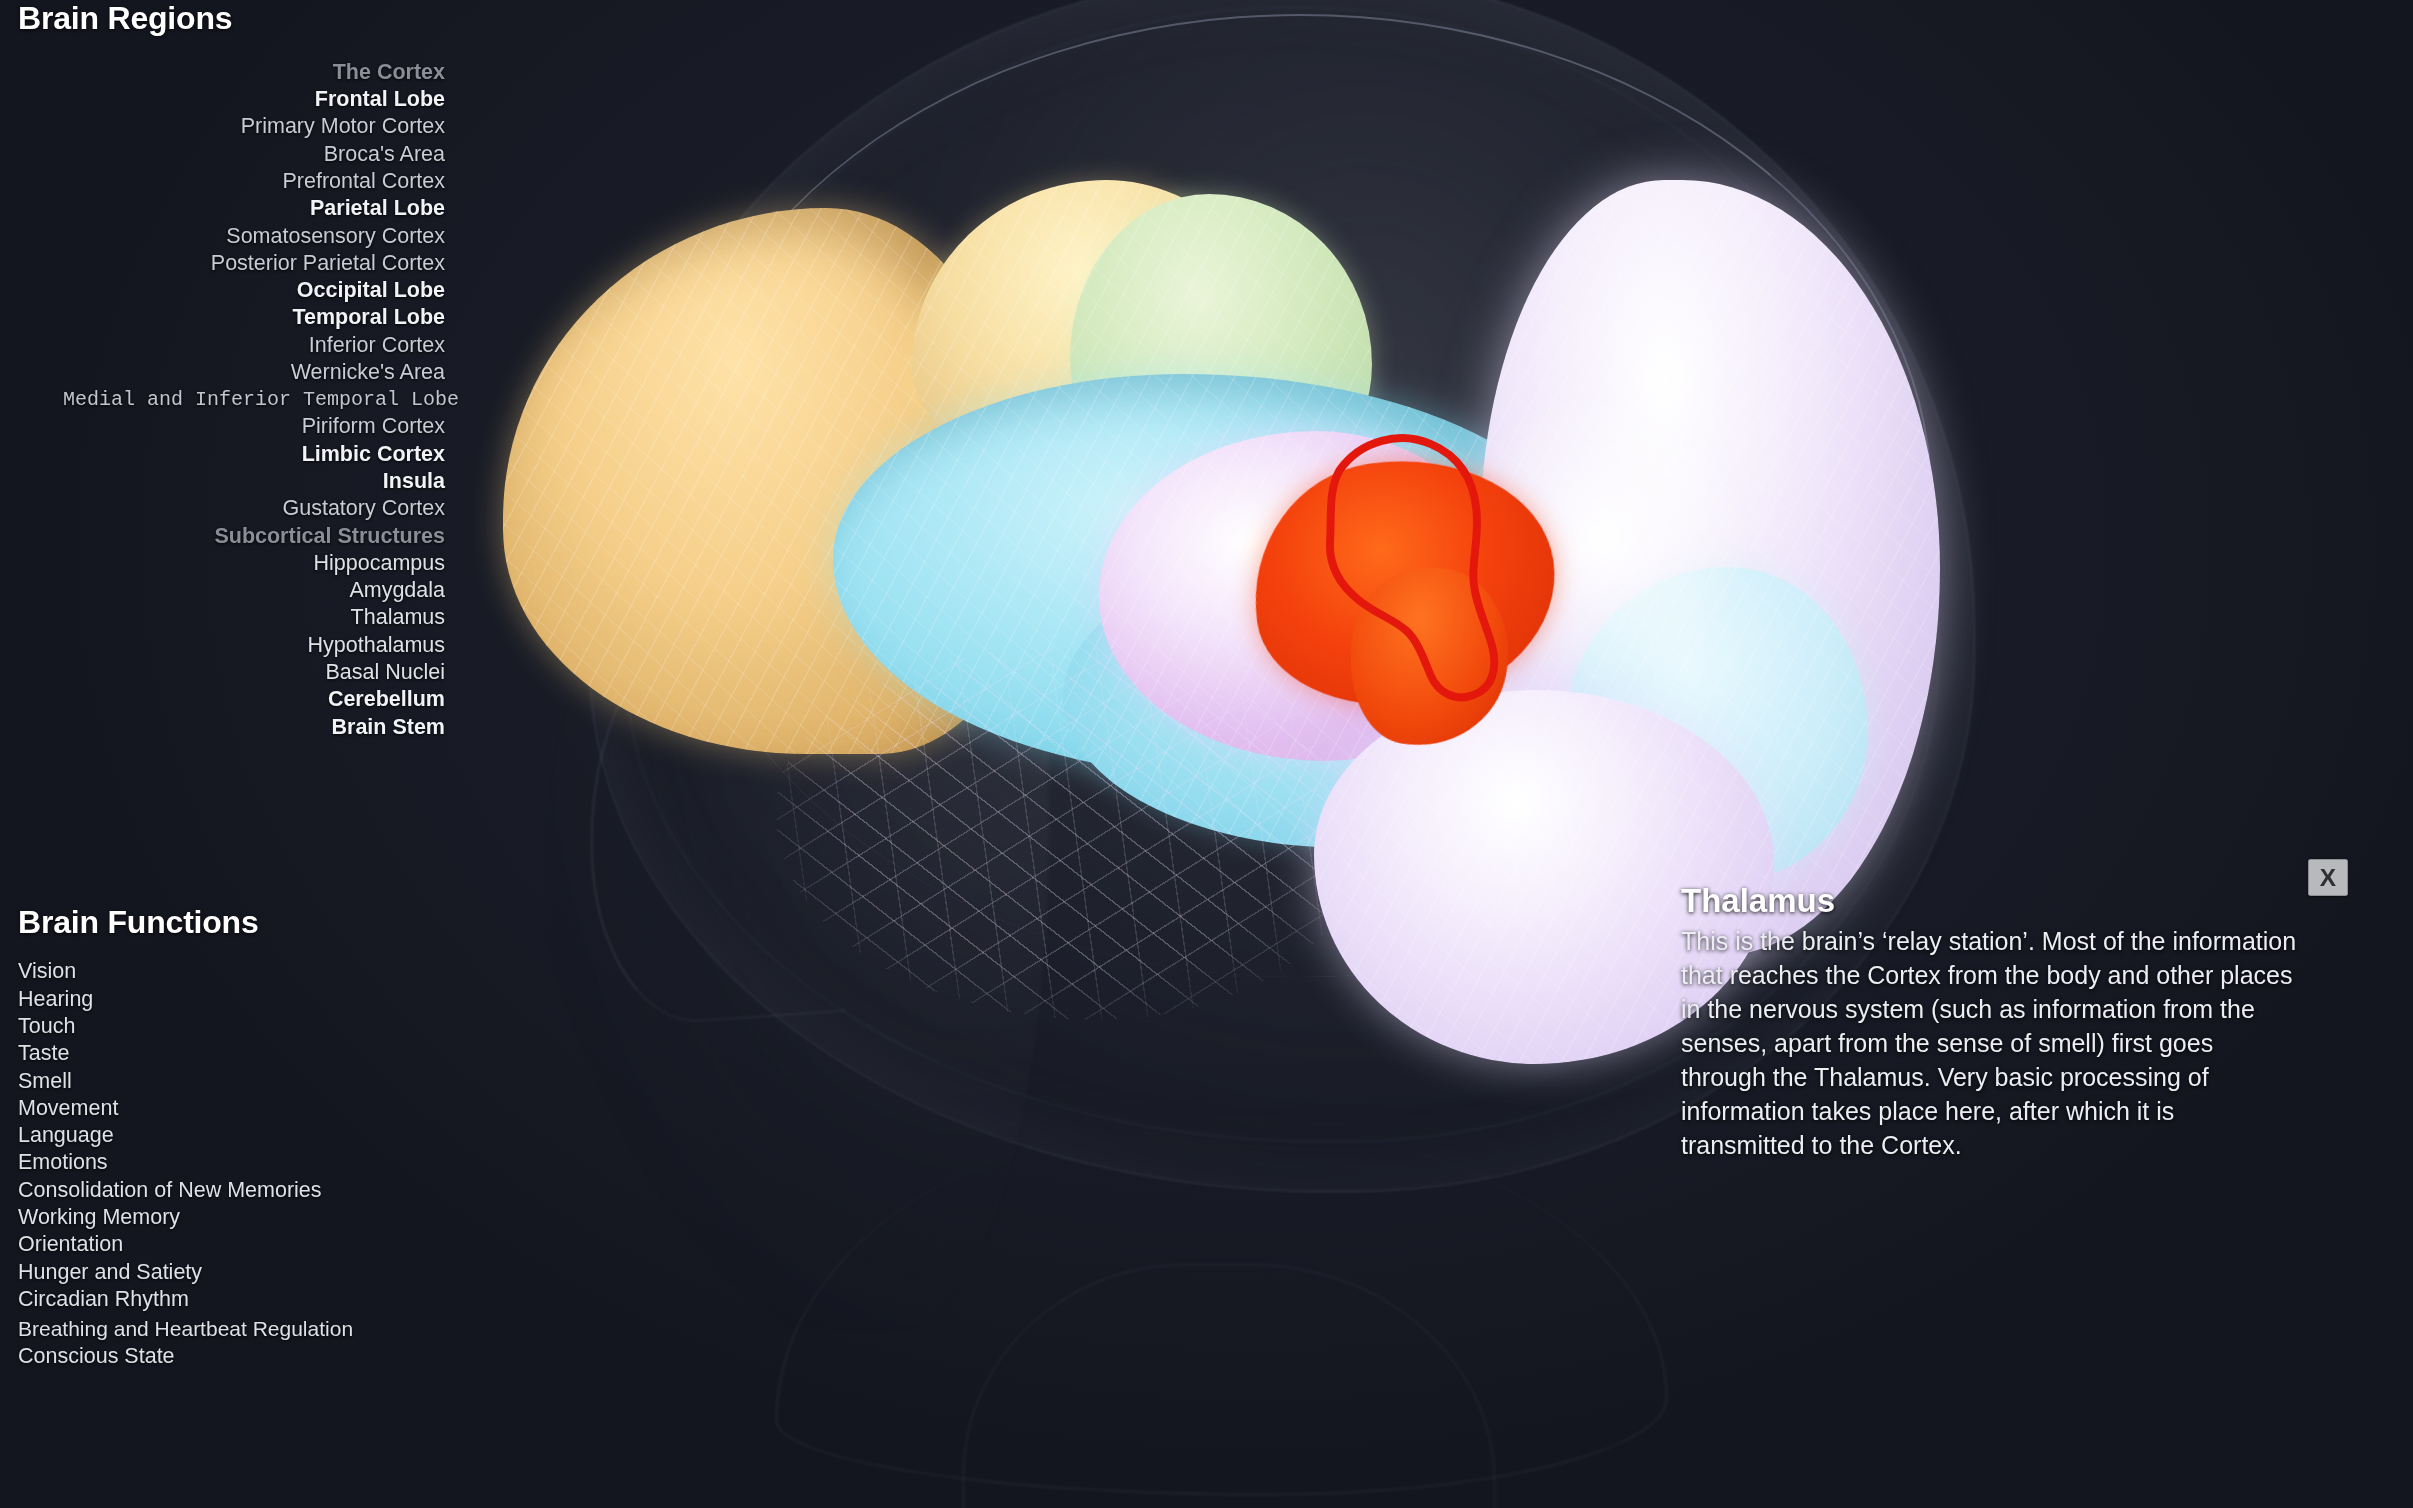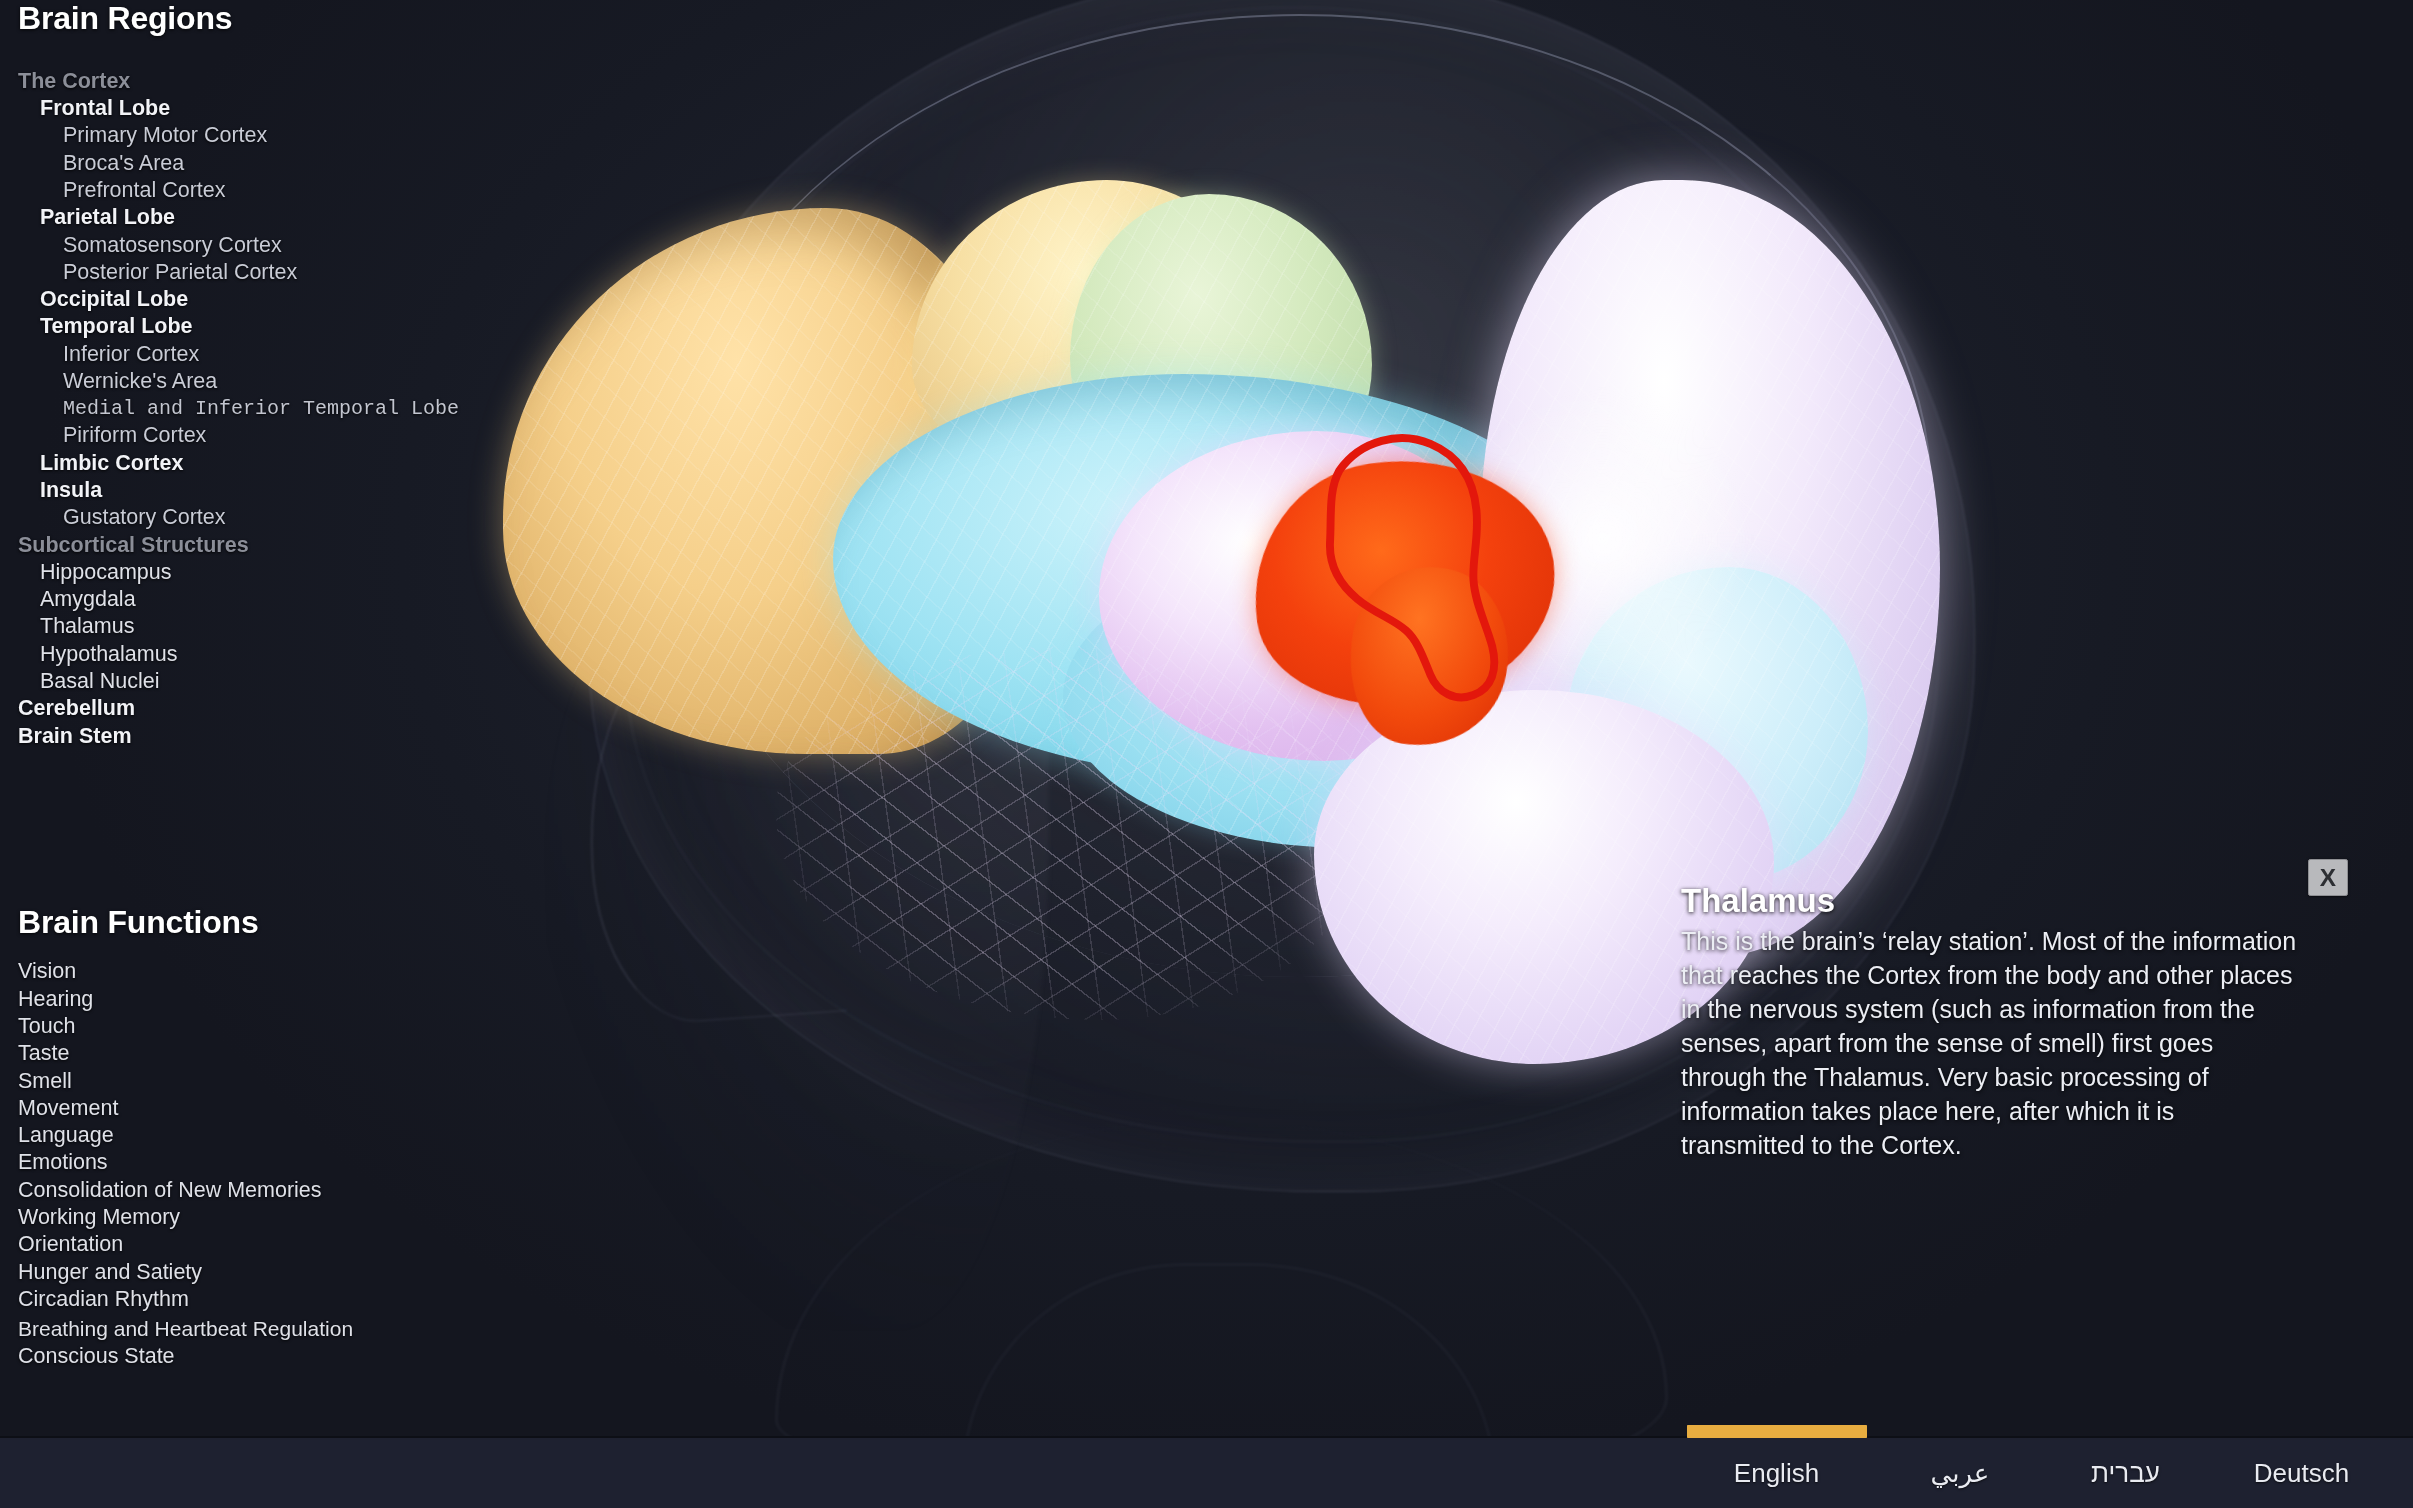--- a/index.html
+++ b/index.html
@@ -162,21 +162,21 @@
   }
   .thalamus-outline{ position:absolute; left:1221px; top:388px; width:330px; height:330px; }
   .thalamus-outline path{ fill:none; stroke:#e3170c; stroke-width:11; stroke-linejoin:round; stroke-linecap:round; }
 
   
   #sidebar{ position:absolute; left:0; top:0; width:445px; height:1437px; z-index:6; }
   .panel-title{
     font-size:32px; font-weight:bold; color:#fff; letter-spacing:-0.2px;
     text-shadow:0 1.4px 3.6px rgba(0,0,0,.85);
   }
-  .tree{ margin-top:12px; }
+  .tree{ margin-top:3px;text-align:right; }
   .tree-item{
     display:block; line-height:1.0; white-space:nowrap;
     text-shadow:0 1.4px 2.9px rgba(0,0,0,.9); cursor:pointer;
   }
   .lvl-group{ font-size:21.5px; font-weight:bold; color:#8b8e98; padding:2.9px 0 2.9px 18px; }
   .lvl-lobe { font-size:21.5px; font-weight:bold; color:#f2f3f7; padding:2.9px 0 2.9px 40px; }
   .lvl-sub  { font-size:21.5px; font-weight:normal; color:#c9ccd6; padding:2.9px 0 2.9px 63px; }
   .lvl-sub-small { font-size:20px; font-weight:normal; color:#c2c5cf; padding:3.6px 0 3.6px 63px;font-family:Liberation Mono, monospace; }
   .lvl-root { font-size:21.5px; font-weight:bold; color:#f2f3f7; padding:2.9px 0 2.9px 18px; }
   .lvl-struct{ font-size:21.5px; font-weight:normal; color:#dfe1e8; padding:2.9px 0 2.9px 40px; }
@@ -322,33 +322,15 @@
         <div class="func-item">Conscious State</div>
       </div>
   </div>
 
   <div id="info-panel">
     <div id="info-title">Thalamus</div>
     <div id="info-body">This is the brain’s ‘relay station’. Most of the information that reaches the Cortex from the body and other places in the nervous system (such as information from the senses, apart from the sense of smell) first goes through the Thalamus. Very basic processing of information takes place here, after which it is transmitted to the Cortex.</div>
   </div>
   <div id="close-button">X</div>
 
-  <div id="langbar">
-    <div class="lang active" id="lang-english">
-      <span class="bar" style="background: rgb(232, 173, 64);"></span>
-      <span>English</span>
-    </div>
-    <div class="lang" id="lang-arabic">
-      <span class="bar"></span>
-      <span>عربي</span>
-    </div>
-    <div class="lang" id="lang-hebrew">
-      <span class="bar"></span>
-      <span>עברית</span>
-    </div>
-    <div class="lang" id="lang-german">
-      <span class="bar"></span>
-      <span>Deutsch</span>
-    </div>
-  </div>
 
 </div>
 
 
 </body></html>

